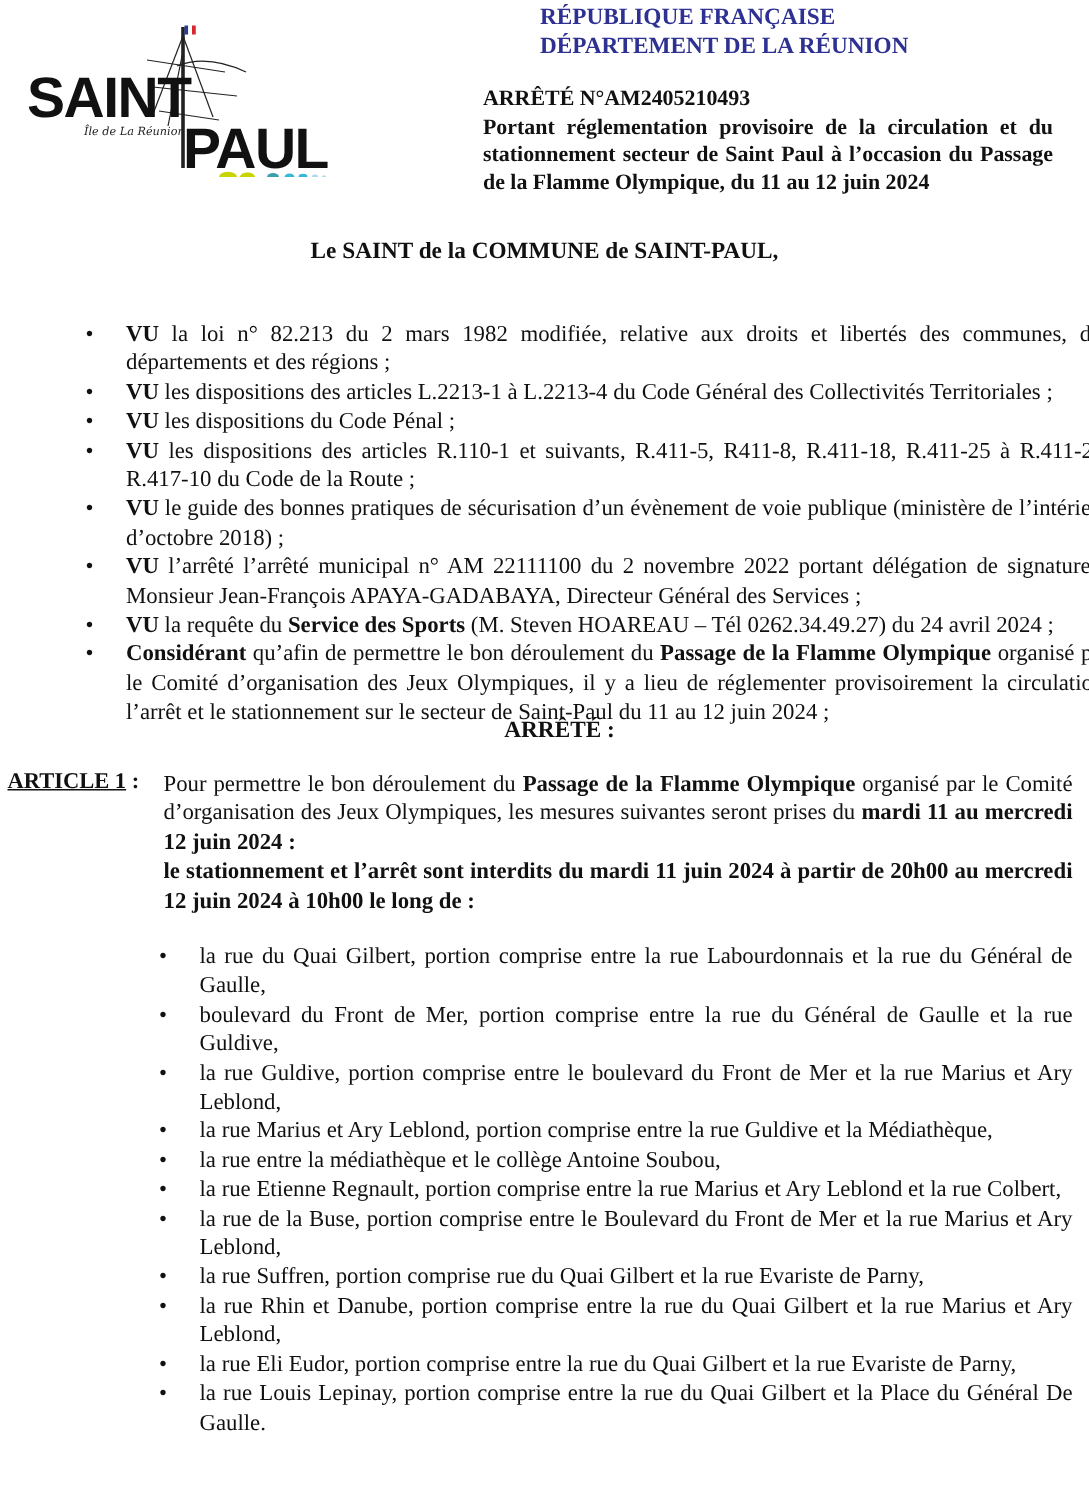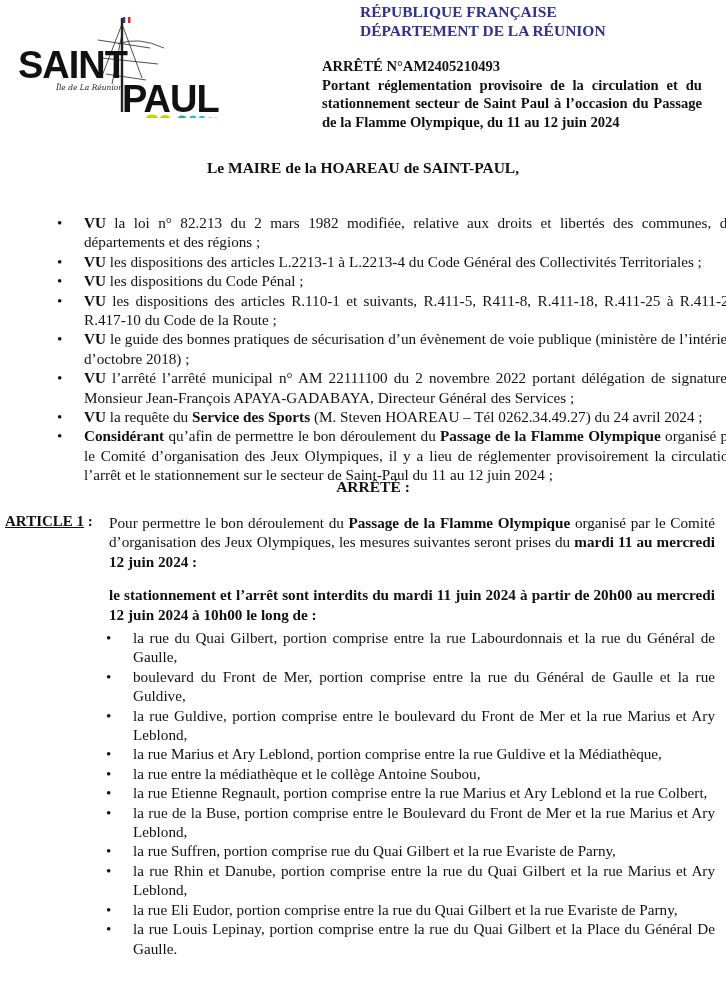--- a/index.html
+++ b/index.html
@@ -35,21 +35,21 @@
   }
   .art-label {
     position: absolute; left: 5px; top: 513px; font-weight: bold; font-size: 15px;
   }
   .art-label u { text-decoration: underline; }
   .art-body {
     position: absolute; left: 109px; top: 513px; width: 606px;
     line-height: 19.4px; text-align: justify;
   }
   .art-body p { margin: 0; }
-  .art-body p.interdit { margin-top: 14px; font-weight: bold; }
+  .art-body p.interdit { font-weight: bold; }
   ul.streets {
     position: absolute; left: 133px; top: 628px; width: 582px; margin: 0; padding: 0;
     list-style: none; line-height: 19.4px; text-align: justify;
   }
   b { font-weight: bold; }
 </style>
 </head>
 <body>
 
 <div class="logo">
@@ -90,21 +90,21 @@
 <div class="republic">
   <div>RÉPUBLIQUE FRANÇAISE</div>
   <div>DÉPARTEMENT DE LA RÉUNION</div>
 </div>
 
 <div class="arrete-head">
   <span class="no">ARRÊTÉ N°AM2405210493</span>
   <span>Portant réglementation provisoire de la circulation et du stationnement secteur de Saint Paul à l’occasion du Passage de la Flamme Olympique, du 11 au 12 juin 2024</span>
 </div>
 
-<div class="mayor">Le MAIRE de la HOAREAU de SAINT-PAUL,</div>
+<div class="mayor">Le SAINT de la COMMUNE de SAINT-PAUL,</div>
 
 <ul class="vu">
   <li><b>VU</b><span> la loi n° 82.213 du 2 mars 1982 modifiée, relative aux droits et libertés des communes, des départements et des régions ;</span></li>
   <li><b>VU</b><span> les dispositions des articles L.2213-1 à L.2213-4 du Code Général des Collectivités Territoriales ;</span></li>
   <li><b>VU</b><span> les dispositions du Code Pénal ;</span></li>
   <li><b>VU</b><span> les dispositions des articles R.110-1 et suivants, R.411-5, R411-8, R.411-18, R.411-25 à R.411-28, R.417-10 du Code de la Route ;</span></li>
   <li><b>VU</b><span> le guide des bonnes pratiques de sécurisation d’un évènement de voie publique (ministère de l’intérieur d’octobre 2018) ;</span></li>
   <li><b>VU</b><span> l’arrêté l’arrêté municipal n° AM 22111100 du 2 novembre 2022 portant délégation de signature à Monsieur Jean-François APAYA-GADABAYA, Directeur Général des Services ;</span></li>
   <li><b>VU</b><span> la requête du </span><b>Service des Sports</b><span> (M. Steven HOAREAU – Tél 0262.34.49.27) du 24 avril 2024 ;</span></li>
   <li><b>Considérant</b><span> qu’afin de permettre le bon déroulement du </span><b>Passage de la Flamme Olympique</b><span> organisé par le Comité d’organisation des Jeux Olympiques, il y a lieu de réglementer provisoirement la circulation, l’arrêt et le stationnement sur le secteur de Saint-Paul du 11 au 12 juin 2024 ;</span></li>

